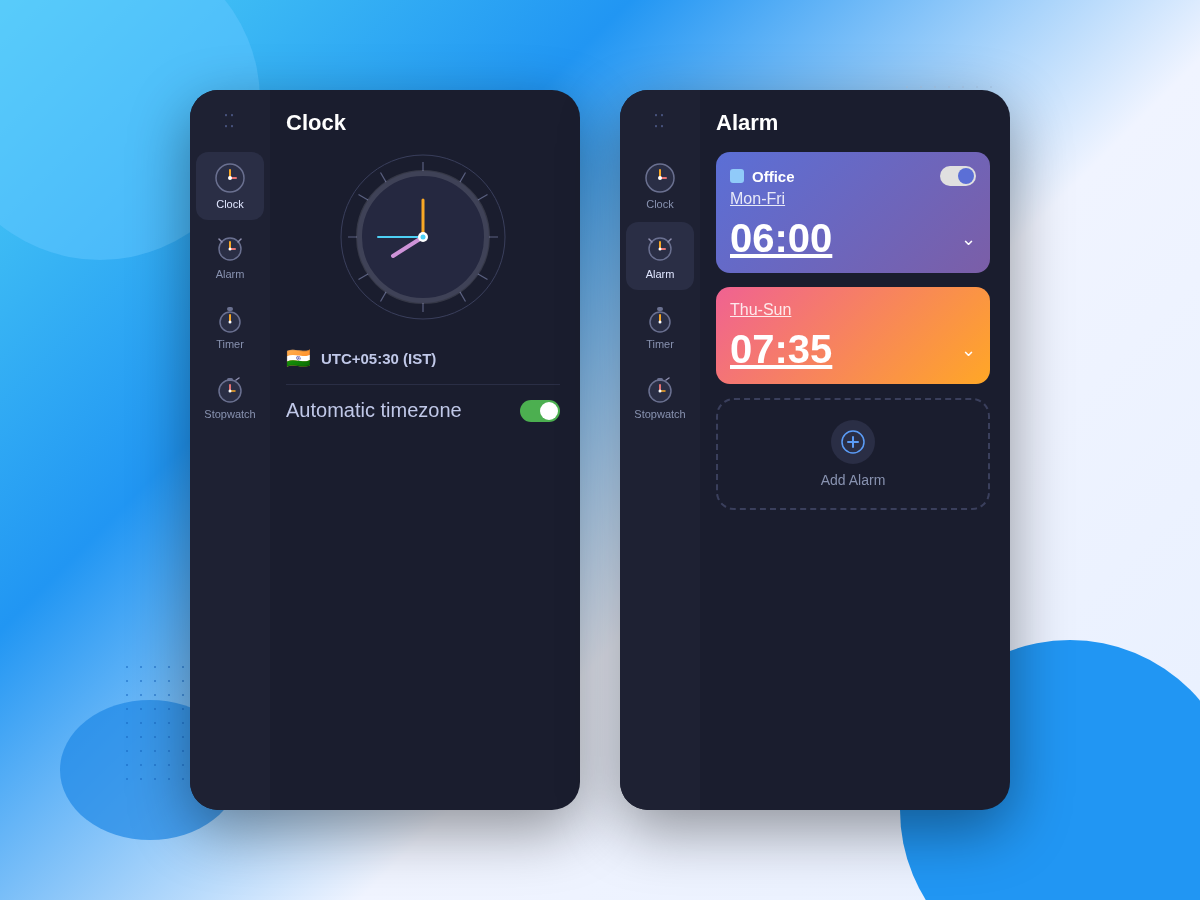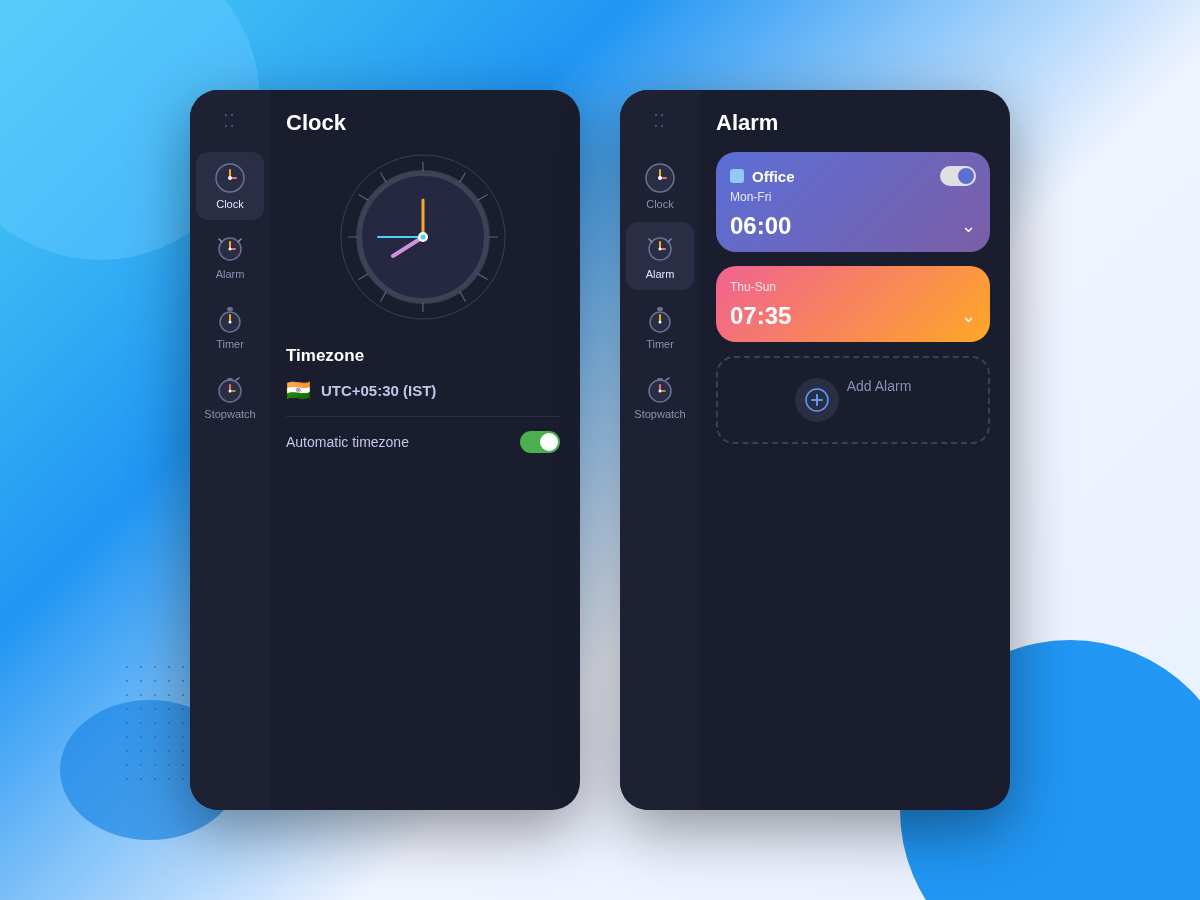--- a/index.html
+++ b/index.html
@@ -193,21 +193,21 @@
       height: 1px;
       background: #2a2e45;
       margin-bottom: 14px;
     }
     .auto-timezone-row {
       display: flex;
       align-items: center;
       justify-content: space-between;
     }
     .auto-timezone-label {
-      font-size: 14px;
+      font-size: 20px;
       color: #c0c8e8;
     }
     
     .toggle {
       width: 40px; height: 22px;
       border-radius: 11px;
       position: relative;
       cursor: pointer;
     }
     .toggle.on { background: #4caf50; }
@@ -216,21 +216,21 @@
       background: white;
       border-radius: 50%;
       position: absolute;
       top: 2px;
       transition: left 0.2s;
     }
     .toggle.on .toggle-knob { left: 20px; }
 
     
     .alarm-card {
-      border-radius: 20px;
+      border-radius: 14px;
       padding: 14px 14px 12px;
       margin-bottom: 14px;
       position: relative;
     }
     .alarm-card.office {
       background: linear-gradient(135deg, #5b6fd6 0%, #7b5ea7 100%);
     }
     .alarm-card.sport {
       background: linear-gradient(135deg, #f06292 0%, #ffa726 100%);
     }
@@ -250,46 +250,49 @@
       border-radius: 3px;
     }
     .alarm-color-dot.blue { background: #90caf9; }
     .alarm-color-dot.red { background: #f48fb1; }
     .alarm-name {
       font-size: 15px;
       font-weight: 600;
       color: white;
     }
     .alarm-days {
-      font-size: 12px;
+      font-size: 16px;
       color: rgba(255,255,255,0.85);
       margin-bottom: 8px;
+      text-decoration: underline;
     }
     .alarm-time-row {
       display: flex;
       align-items: center;
       justify-content: space-between;
     }
     .alarm-time {
-      font-size: 24px;
+      font-size: 40px;
       font-weight: 700;
       color: white;
+      text-decoration: underline;
     }
     .alarm-chevron {
       color: white;
       font-size: 18px;
     }
 
     
     .add-alarm-btn {
       border: 2px dashed #3a3f5c;
       border-radius: 18px;
       background: transparent;
       display: flex;
-      flex-direction: row;
+      flex-direction: column;
+      align-items: center;
       justify-content: center;
       padding: 20px;
       cursor: pointer;
       gap: 8px;
     }
     .add-alarm-icon {
       width: 44px; height: 44px;
       background: #2a2e45;
       border-radius: 50%;
       display: flex;
@@ -416,21 +419,20 @@
           <line x1="85" y1="85" x2="85" y2="48" stroke="#f9a825" stroke-width="3" stroke-linecap="round"></line>
 
           <line x1="85" y1="85" x2="40" y2="85" stroke="#4dd0f5" stroke-width="2" stroke-linecap="round"></line>
 
           <circle cx="85" cy="85" r="5" fill="white"></circle>
           <circle cx="85" cy="85" r="2.5" fill="#4dd0f5"></circle>
         </svg>
       </div>
     </div>
 
-    <div class="section-title">Timezone</div>
     <div class="timezone-row">
       <span class="flag-emoji">🇮🇳</span>
       <span class="timezone-text">UTC+05:30 (IST)</span>
     </div>
     <div class="divider"></div>
     <div class="auto-timezone-row">
       <span class="auto-timezone-label">Automatic timezone</span>
       <div class="toggle on">
         <div class="toggle-knob"></div>
       </div>

